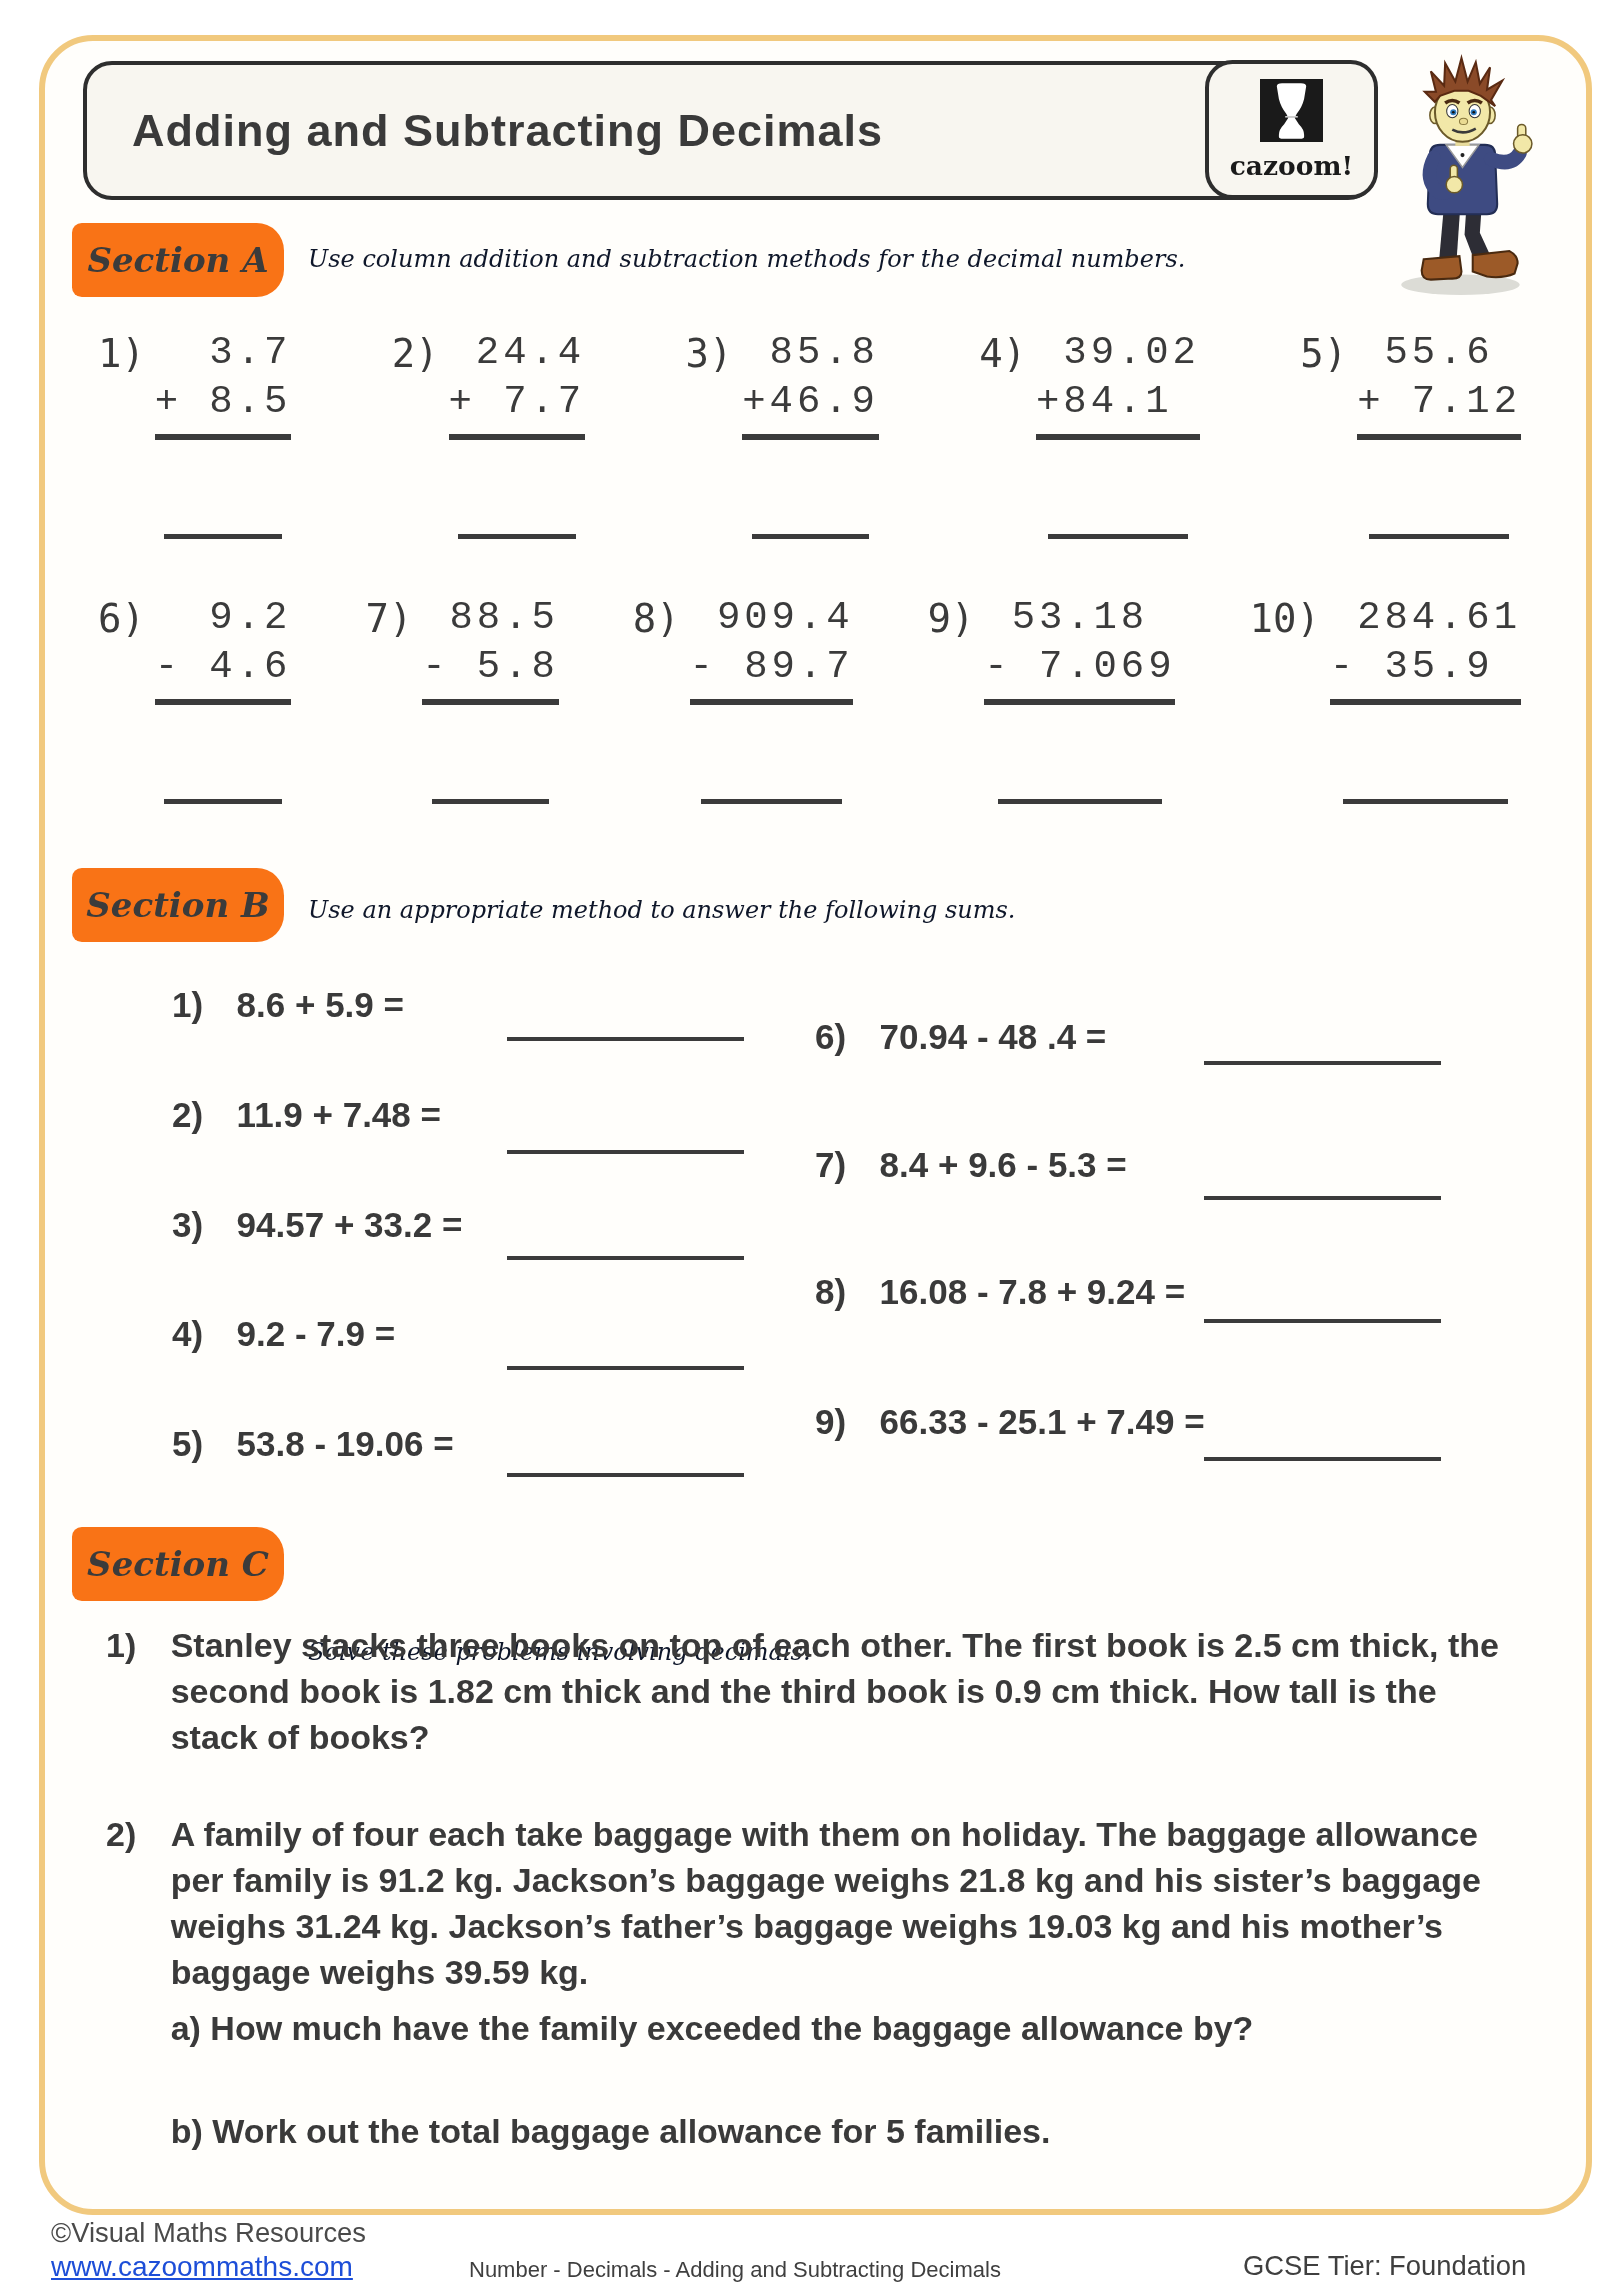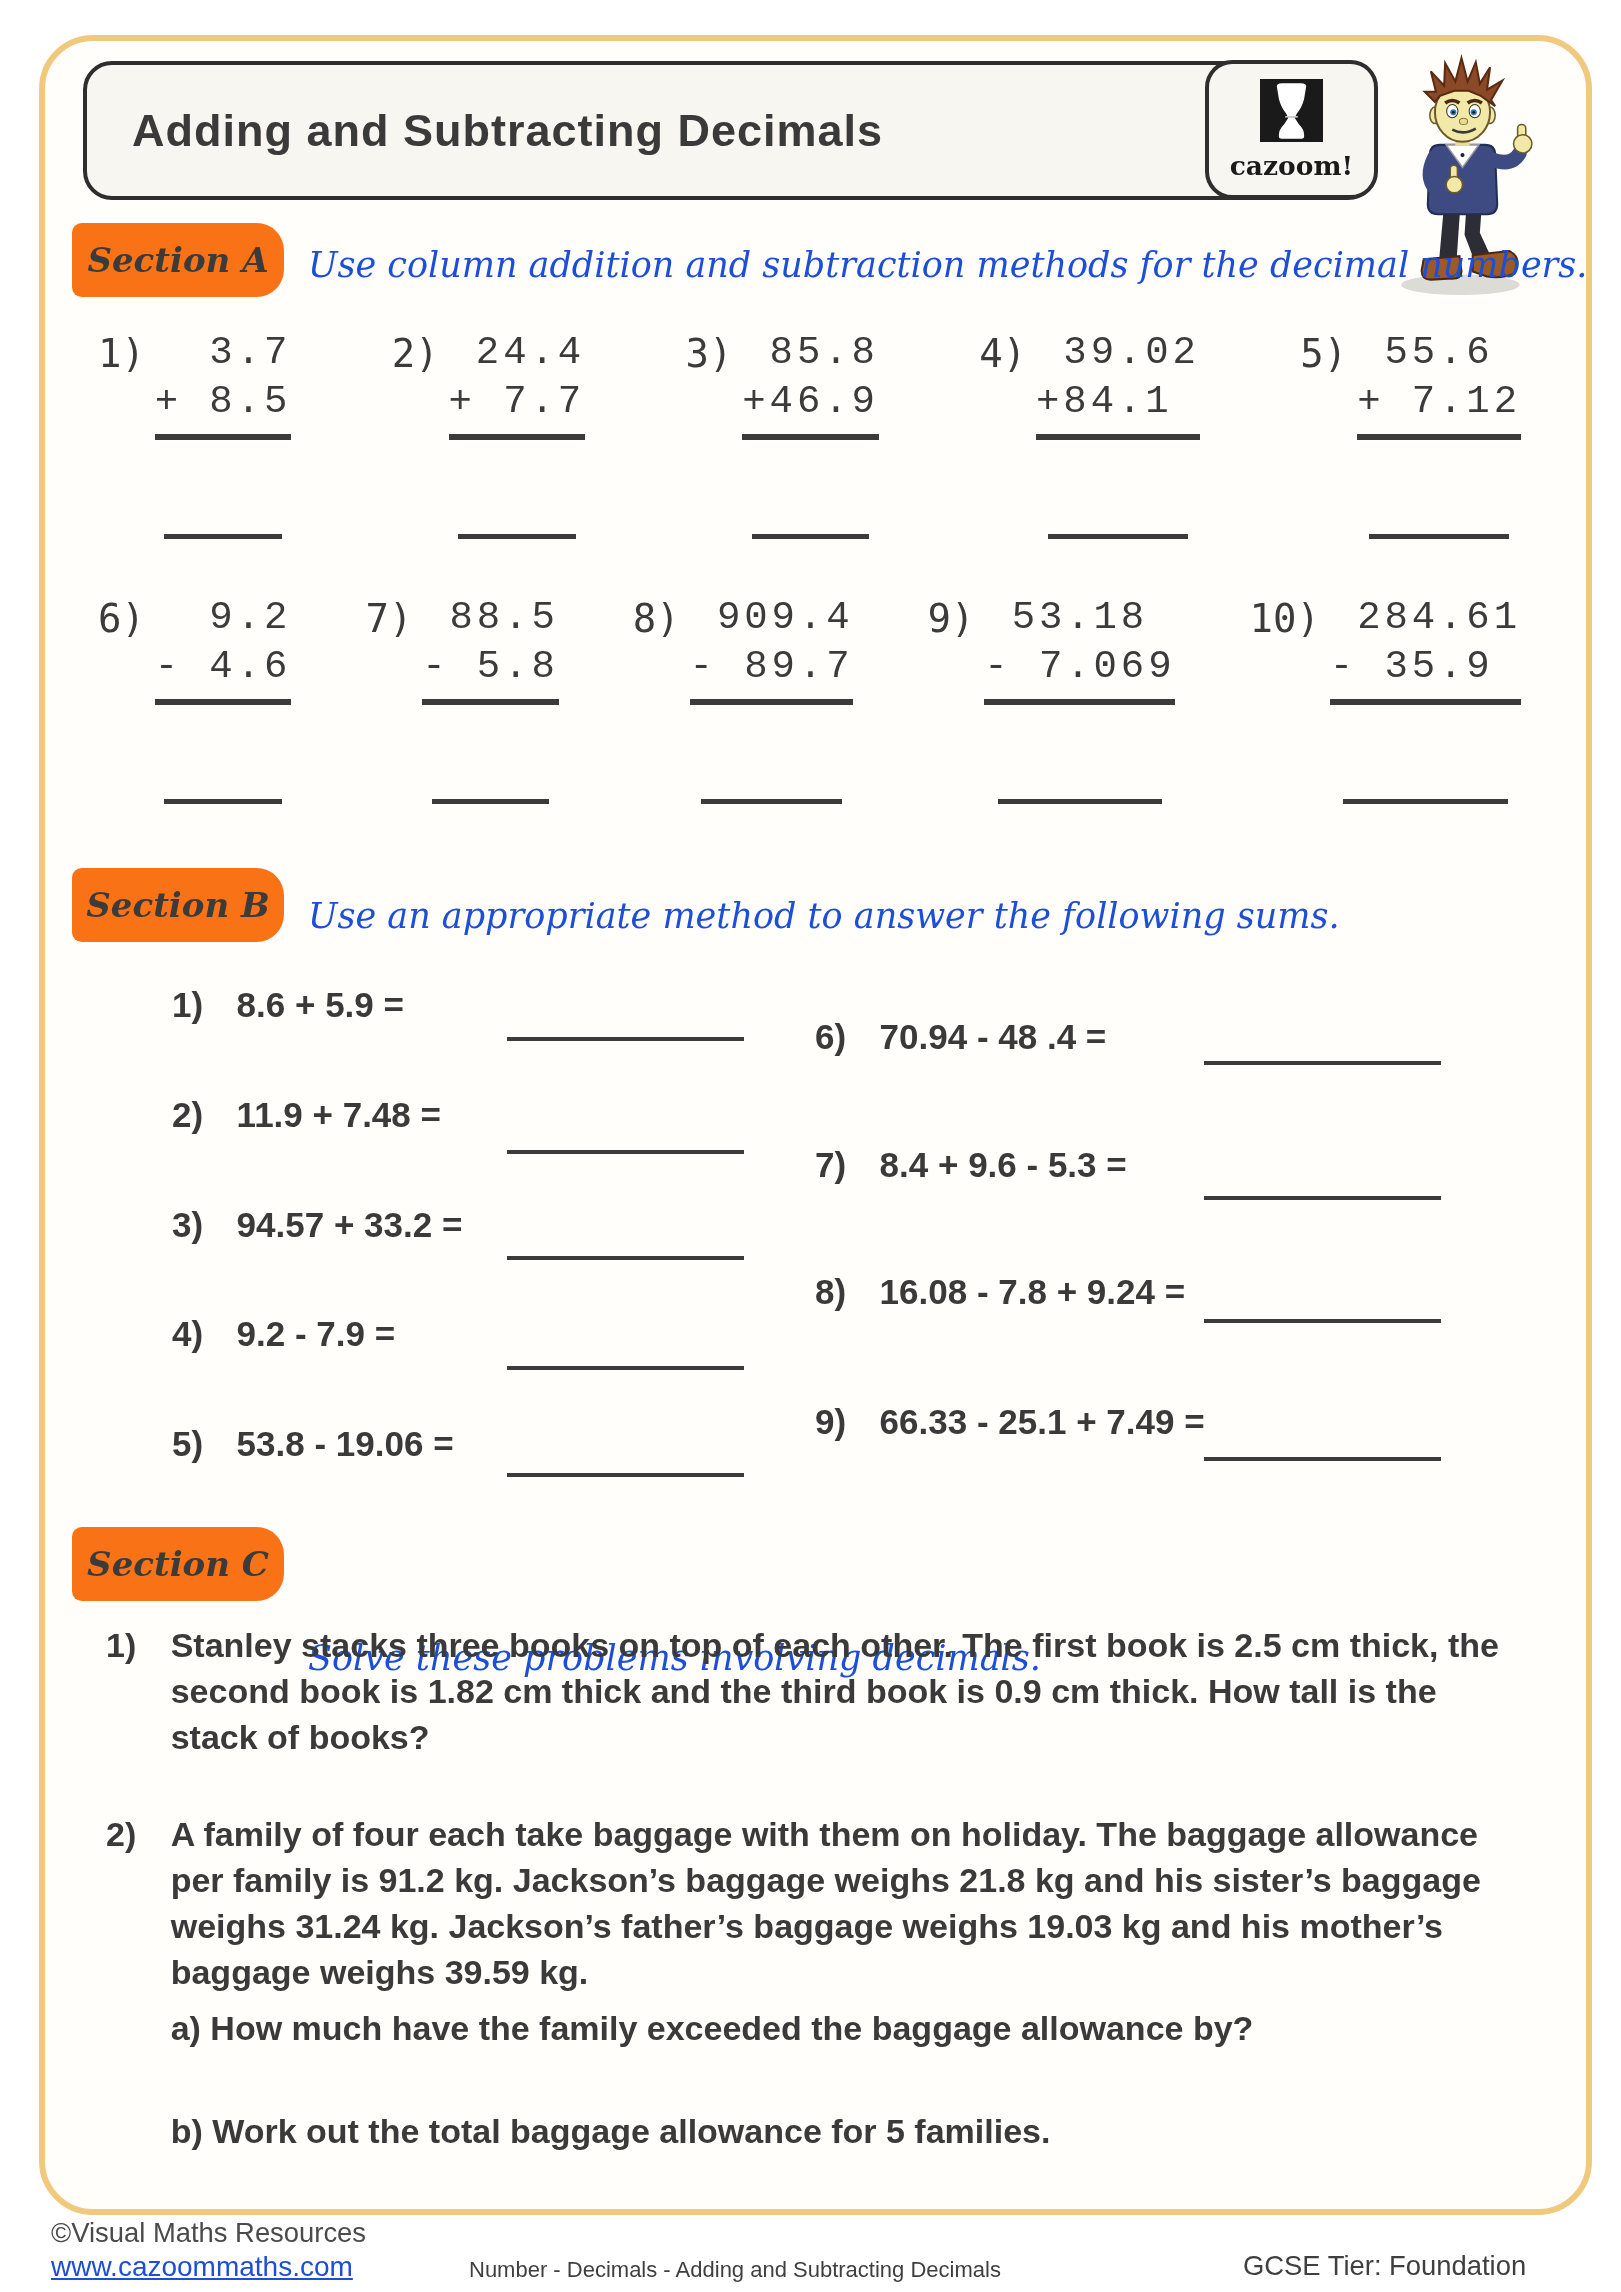--- a/index.html
+++ b/index.html
@@ -21,21 +21,21 @@
   .logo-text { font-family:"DejaVu Serif", serif; font-weight:bold; font-size:26.5px; color:#1a1a1a; margin-top:8px; }
 
   .mascot { position:absolute; left:1380px; top:53px; width:165px; height:245px; }
 
   
   .sec-label { position:absolute; left:72px; width:212px; height:74px; background:#f97316;
                border-radius:9.8px 27.4px 27.4px 9.8px; display:flex; align-items:center; justify-content:center;
                font-family:"DejaVu Serif", serif; font-style:italic; font-weight:bold;
                font-size:34px; color:#3b3b3b; }
   .sec-instr { position:absolute; left:308px; font-family:"DejaVu Serif", serif; font-style:italic;
-               font-size:35px; color:#1d4ed8; }
+               font-size:24px; color:#0f172a; }
 
   
   .secA-row { position:absolute; left:98px; width:1423px; display:flex; justify-content:space-between; }
   .prob { display:flex; gap:9.8px; }
   .prob-num { font-family:"DejaVu Sans Mono", monospace; font-size:39px; color:#3b3b3b; padding-top:2px; }
   .col-line { font-family:Liberation Mono, monospace; font-size:39px; line-height:49px;
               letter-spacing:3.9px; white-space:pre; color:#3b3b3b; }
   .sum-rule { height:0; border-top:6.9px solid #3b3b3b; margin-top:6.9px; }
   .ans-rule { height:0; border-top:5.9px solid #3b3b3b; margin-top:94px; width:86%; margin-left:auto; margin-right:auto; }
 

